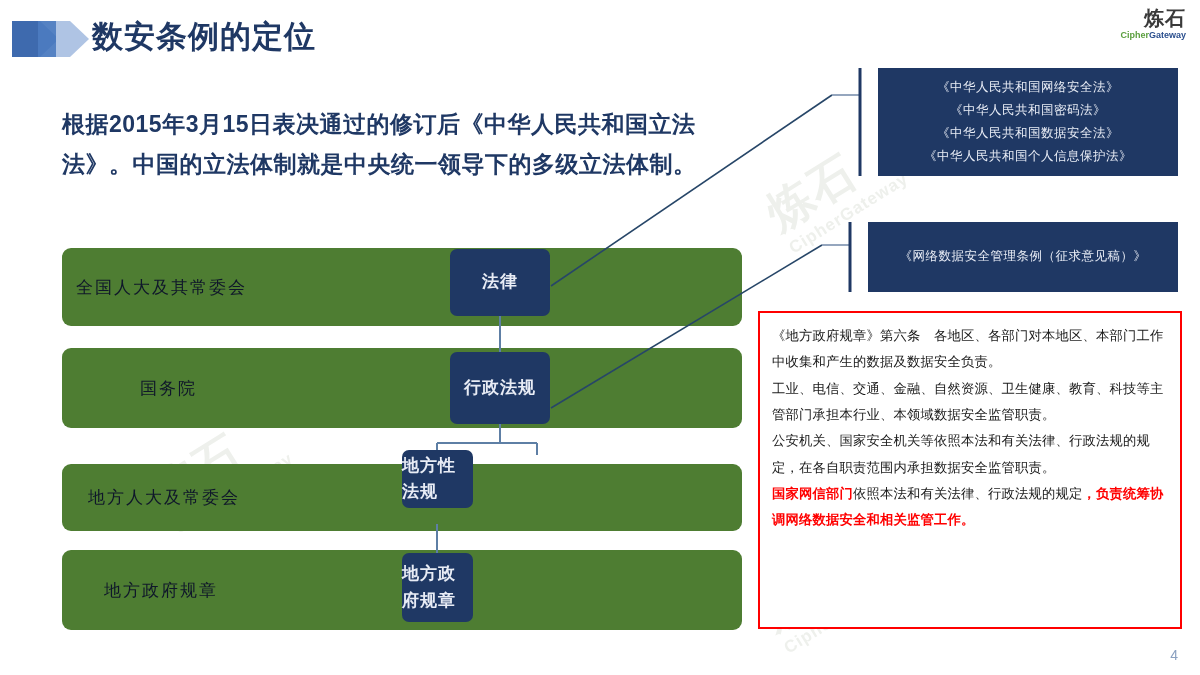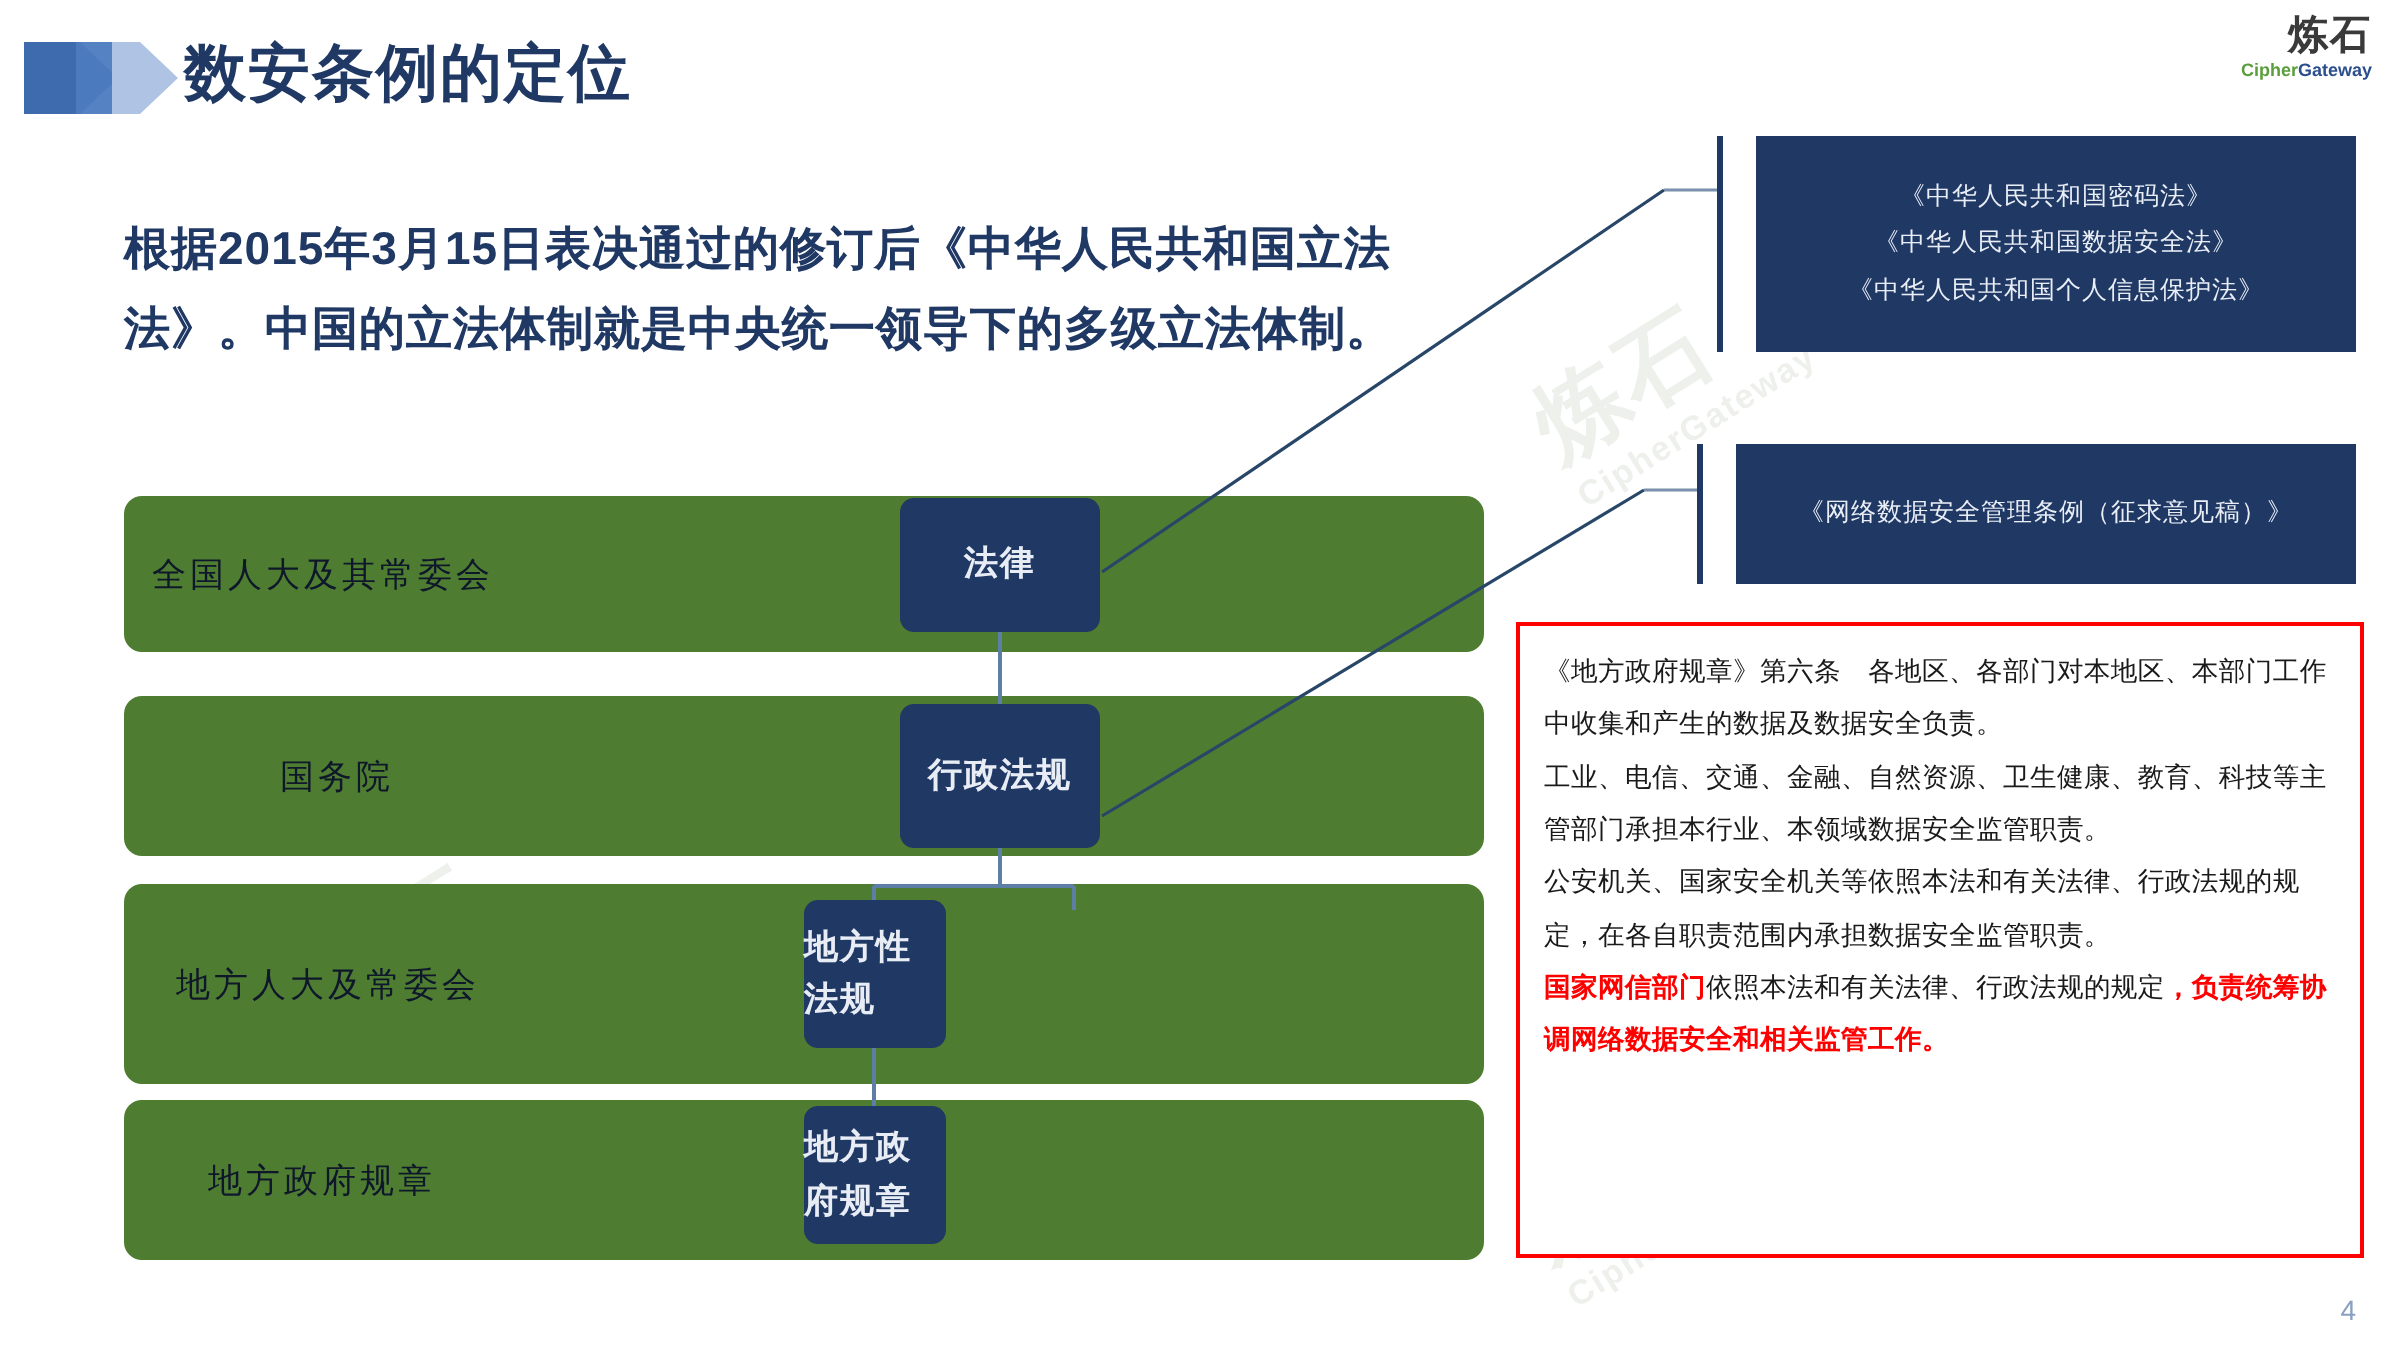--- a/index.html
+++ b/index.html
@@ -46,34 +46,34 @@
   .gbar{
     position:absolute;left:62px;width:680px;background:#4E7D32;border-radius:9px;
     color:#0f172a;font-size:17px;display:flex;align-items:center;z-index:2;
     letter-spacing:2px;
   }
   .gbar .glabel{display:block;}
   #gbar0{top:248px;height:78px;}
   #gbar0 .glabel{margin-left:14px;}
   #gbar1{top:348px;height:80px;}
   #gbar1 .glabel{margin-left:78px;}
-  #gbar2{top:442px;height:100px;}
+  #gbar2{top:464px;height:67px;}
   #gbar2 .glabel{margin-left:26px;}
   #gbar3{top:550px;height:80px;}
   #gbar3 .glabel{margin-left:42px;}
 
   
   .node{
     position:absolute;background:#1F3864;border-radius:7px;color:#e8ecf5;
     display:flex;flex-direction:column;align-items:center;justify-content:center;
     font-size:17px;line-height:1.55;z-index:4;letter-spacing:1px;font-weight:bold;
   }
   #node-law{left:450px;top:249px;width:100px;height:67px;}
   #node-admin{left:450px;top:352px;width:100px;height:72px;}
-  #node-local-reg{left:402px;top:450px;width:71px;height:74px;}
+  #node-local-reg{left:402px;top:450px;width:71px;height:58px;}
   #node-local-gov{left:402px;top:553px;width:71px;height:69px;}
   #node-dept{left:490px;top:455px;width:93px;height:168px;}
 
   
   .dbox{
     position:absolute;background:#1F3864;color:#e9edf6;z-index:4;
     display:flex;flex-direction:column;align-items:center;justify-content:center;
     font-size:12.5px;line-height:1.85;letter-spacing:0.5px;text-align:center;
   }
   #dbox-laws{left:878px;top:68px;width:300px;height:108px;}
@@ -179,20 +179,21 @@
     <span>行政法规</span>
   </div>
   <div class="node" id="node-local-reg">
     <span>地方性法规</span>
   </div>
   <div class="node" id="node-local-gov">
     <span>地方政府规章</span>
   </div>
 
   <div class="dbox" id="dbox-laws">
+    <div>《中华人民共和国网络安全法》</div>
     <div>《中华人民共和国密码法》</div>
     <div>《中华人民共和国数据安全法》</div>
     <div>《中华人民共和国个人信息保护法》</div>
   </div>
 
   <div class="dbox" id="dbox-reg">
     <div>《网络数据安全管理条例（征求意见稿）》</div>
   </div>
 
   <div id="redbox">

